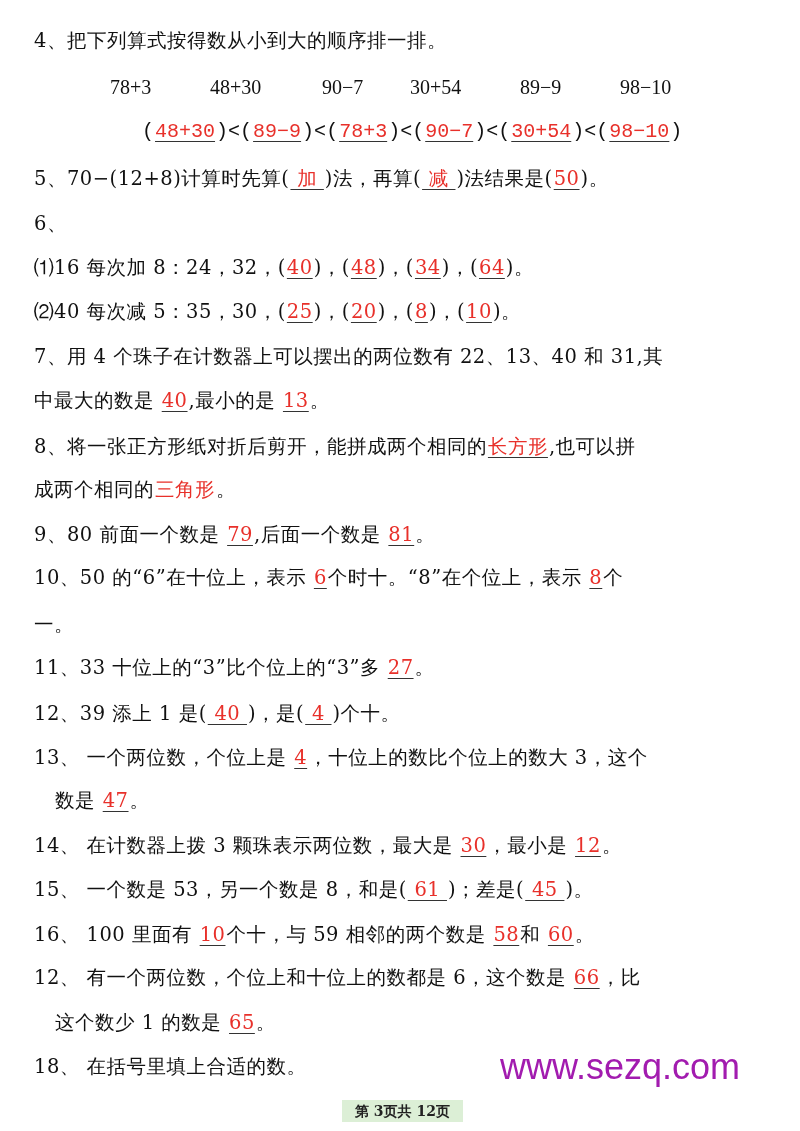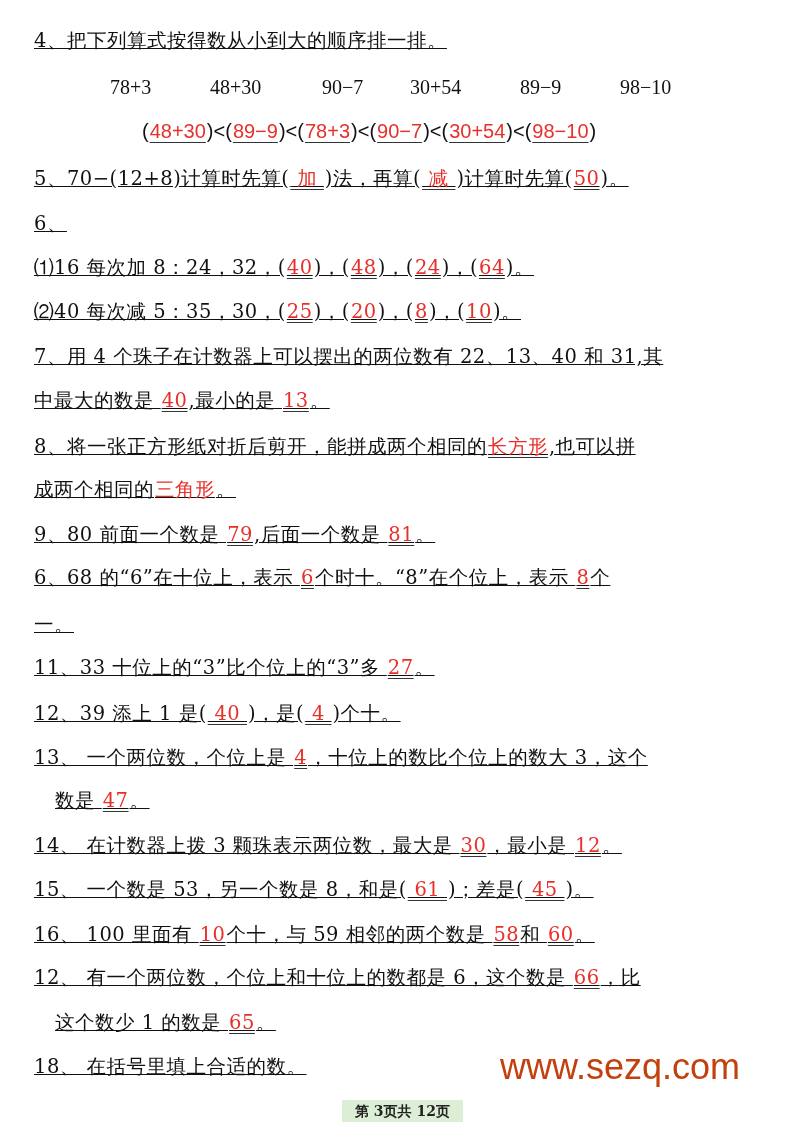--- a/index.html
+++ b/index.html
@@ -1,47 +1,47 @@
 <!DOCTYPE html>
 <html><head>
 <meta charset="utf-8">
 <style>
   html, body { margin:0; padding:0; }
   body { width:800px; height:1131px; background:#ffffff; position:relative; overflow:hidden;
          font-family:"DejaVu Serif", "Liberation Serif", serif; color:#111; }
-  .line { position:absolute; left:34px; font-size:19.5px; line-height:26px; white-space:nowrap; letter-spacing:0.5px;text-decoration:underline; }
+  .line { position:absolute; left:34px; font-size:19.5px; line-height:26px; white-space:nowrap; letter-spacing:0.5px; }
   .indent { left:55px; }
   .ans { color:#e8302a; text-decoration:underline; text-decoration-color:#333; text-underline-offset:4px; text-decoration-thickness:1px; padding:0 1px; }
   .exprs { position:absolute; top:76px; left:110px; font-size:20px; font-family:Liberation Serif, serif; white-space:nowrap; }
   .exprs span { display:inline-block; }
-  .order { position:absolute; top:120px; left:142px; font-size:20px; font-family:Liberation Sans, sans-serif; white-space:nowrap; }
+  .order { position:absolute; top:120px; left:142px; font-size:20px; font-family:Liberation Mono, monospace; white-space:nowrap; }
   .order .ans { color:#e8302a; }
-  .watermark { position:absolute; left:500px; top:1046px; font-family:"Liberation Sans", sans-serif; font-size:36px; color:#c2410c; letter-spacing:0px; }
+  .watermark { position:absolute; left:500px; top:1046px; font-family:"Liberation Sans", sans-serif; font-size:36px; color:#a21caf; letter-spacing:0px; }
   .footer { position:absolute; left:342px; top:1100px; width:121px; height:22px; background:#dcefd6; font-size:14px; font-weight:bold; line-height:22px; text-align:center; color:#222; }
 </style>
 </head>
 <body>
 
 <div>
 
   <div class="line" style="top:28px">4、把下列算式按得数从小到大的顺序排一排。</div>
   <div class="exprs">
     <span style="width:100px">78+3</span><span style="width:112px">48+30</span><span style="width:88px">90−7</span><span style="width:110px">30+54</span><span style="width:100px">89−9</span><span>98−10</span>
   </div>
   <div class="order">
     <span>(</span><span class="ans">48+30</span><span>)</span><span>&lt;</span><span>(</span><span class="ans">89−9</span><span>)</span><span>&lt;</span><span>(</span><span class="ans">78+3</span><span>)</span><span>&lt;</span><span>(</span><span class="ans">90−7</span><span>)</span><span>&lt;</span><span>(</span><span class="ans">30+54</span><span>)</span><span>&lt;</span><span>(</span><span class="ans">98−10</span><span>)</span>
   </div>
 
   <div class="line" style="top:166px">
-    <span>5、70−(12+8)计算时先算(</span><span class="ans"> 加 </span><span>)法，再算(</span><span class="ans"> 减 </span><span>)计算时先算(</span><span class="ans">50</span><span>)。</span>
+    <span>5、70−(12+8)计算时先算(</span><span class="ans"> 加 </span><span>)法，再算(</span><span class="ans"> 减 </span><span>)法结果是(</span><span class="ans">50</span><span>)。</span>
   </div>
 
   <div class="line" style="top:211px">6、</div>
   <div class="line" style="top:255px">
-    <span>⑴16 每次加 8：24，32，(</span><span class="ans">40</span><span>)，(</span><span class="ans">48</span><span>)，(</span><span class="ans">24</span><span>)，(</span><span class="ans">64</span><span>)。</span>
+    <span>⑴16 每次加 8：24，32，(</span><span class="ans">40</span><span>)，(</span><span class="ans">48</span><span>)，(</span><span class="ans">34</span><span>)，(</span><span class="ans">64</span><span>)。</span>
   </div>
   <div class="line" style="top:299px">
     <span>⑵40 每次减 5：35，30，(</span><span class="ans">25</span><span>)，(</span><span class="ans">20</span><span>)，(</span><span class="ans">8</span><span>)，(</span><span class="ans">10</span><span>)。</span>
   </div>
 
   <div class="line" style="top:344px">7、用 4 个珠子在计数器上可以摆出的两位数有 22、13、40 和 31,其</div>
   <div class="line" style="top:388px">
     <span>中最大的数是 </span><span class="ans">40</span><span>,最小的是 </span><span class="ans">13</span><span>。</span>
   </div>
 
@@ -50,21 +50,21 @@
   </div>
   <div class="line" style="top:477px">
     <span>成两个相同的</span><span class="ans" style="text-decoration:none">三角形</span><span>。</span>
   </div>
 
   <div class="line" style="top:522px">
     <span>9、80 前面一个数是 </span><span class="ans">79</span><span>,后面一个数是 </span><span class="ans">81</span><span>。</span>
   </div>
 
   <div class="line" style="top:565px">
-    <span>6、68 的“6”在十位上，表示 </span><span class="ans">6</span><span>个时十。“8”在个位上，表示 </span><span class="ans">8</span><span>个</span>
+    <span>10、50 的“6”在十位上，表示 </span><span class="ans">6</span><span>个时十。“8”在个位上，表示 </span><span class="ans">8</span><span>个</span>
   </div>
   <div class="line" style="top:612px">一。</div>
 
   <div class="line" style="top:655px">
     <span>11、33 十位上的“3”比个位上的“3”多 </span><span class="ans">27</span><span>。</span>
   </div>
 
   <div class="line" style="top:701px">
     <span>12、39 添上 1 是(</span><span class="ans"> 40 </span><span>)，是(</span><span class="ans"> 4 </span><span>)个十。</span>
   </div>

